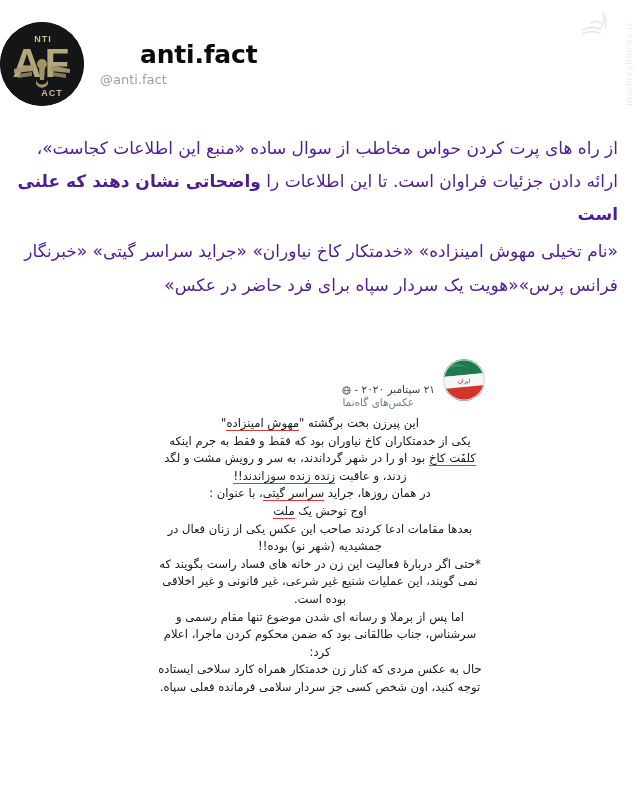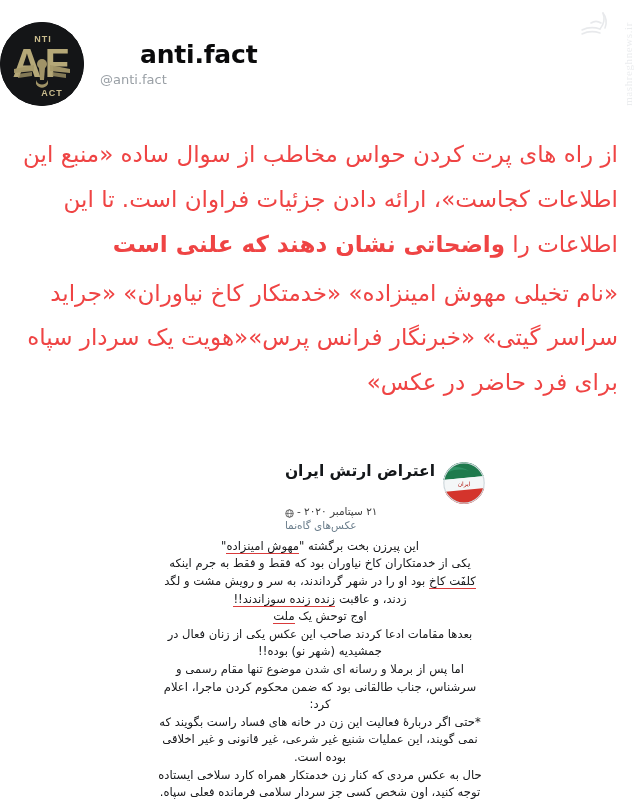--- a/index.html
+++ b/index.html
@@ -90,23 +90,23 @@
     font-size: 13px;
     color: #9aa0a6;
     line-height: 1.1;
   }
 
   
   .post-body {
     direction: rtl;
     text-align: right;
     margin: 26px 22px 0 14px;
-    font-size: 23px;
+    font-size: 17px;
     line-height: 1.95;
-    color: #ef4444;
+    color: #4c1d95;
     font-family: "DejaVu Sans", "Liberation Sans", sans-serif;
   }
   .post-body .b { font-weight: bold; }
   .post-body p { margin: 0; }
   .post-body .para-2 { margin-top: 4px; text-align: right; }
 
   
   .embed {
     position: relative;
     margin: 56px 0 0 0;
@@ -261,37 +261,37 @@
           <path d="M0 18 L42 14 L42 26 L0 30 Z" fill="#f4f7f8"></path>
           <path d="M0 30 L42 26 L42 42 L0 42 Z" fill="#d4342c"></path>
           <path d="M6 6 C12 4 20 5 26 9 C20 7 12 7 6 10 Z" fill="#34996b" opacity="0.8"></path>
           <text x="21" y="24" font-family="DejaVu Sans, sans-serif" font-size="6" fill="#b4201a" text-anchor="middle">ایران</text>
           <circle cx="21" cy="21" r="20.2" fill="none" stroke="#cfd8dc" stroke-width="1.2"></circle>
         </g>
       </svg>
     </div>
 
     <div class="embed-meta">
-      <div class="embed-name">اعتراض ارتش ایران</div>
       <div class="embed-date">
         <span class="globe-icon">
           <svg viewBox="0 0 10 10" aria-hidden="true">
             <circle cx="5" cy="5" r="4.2" fill="none" stroke="#4a4a4a" stroke-width="0.9"></circle>
             <ellipse cx="5" cy="5" rx="1.9" ry="4.2" fill="none" stroke="#4a4a4a" stroke-width="0.7"></ellipse>
             <line x1="0.9" y1="5" x2="9.1" y2="5" stroke="#4a4a4a" stroke-width="0.7"></line>
           </svg>
         </span>
         <span>۲۱ سپتامبر ۲۰۲۰ -</span>
       </div>
       <div class="embed-source">عکس‌های گاه‌نما</div>
     </div>
   </div>
 
   <div class="embed-text">
       <p><span>این پیرزن بخت برگشته "</span><span class="u-red">مهوش امینزاده</span><span>"</span></p>
       <p><span>یکی از خدمتکاران کاخ نیاوران بود که فقط و فقط به جرم اینکه </span><span class="u-red">کلفَت کاخ</span><span> بود او را در شهر گرداندند، به سر و رویش مشت و لگد زدند، و عاقبت </span><span class="u-red">زنده زنده سوزاندند!!</span></p>
+      <p><span>در همان روزها، جراید </span><span class="u-red">سراسر گیتی</span><span>، با عنوان :</span></p>
       <p><span>اوج توحش یک </span><span class="u-red">ملت</span></p>
       <p><span>بعدها مقامات ادعا کردند صاحب این عکس یکی از زنان  فعال در جمشیدیه (شهر نو) بوده!!</span></p>
+      <p><span>*حتی اگر دربارهٔ فعالیت این زن در خانه های فساد راست بگویند که نمی گویند، این عملیات  شنیع غیر شرعی، غیر قانونی و غیر اخلاقی بوده است.</span></p>
       <p><span>اما پس از برملا و رسانه ای شدن  موضوع تنها مقام رسمی و سرشناس، جناب طالقانی بود که ضمن محکوم کردن  ماجرا، اعلام کرد:</span></p>
-      <p><span>*حتی اگر دربارهٔ فعالیت این زن در خانه های فساد راست بگویند که نمی گویند، این عملیات  شنیع غیر شرعی، غیر قانونی و غیر اخلاقی بوده است.</span></p>
       <p><span>حال به عکس مردی که کنار زن خدمتکار همراه کارد سلاخی ایستاده توجه کنید، اون شخص کسی جز سردار سلامی فرمانده فعلی سپاه.</span></p>
     </div>
 </div>
 
 </body></html>

